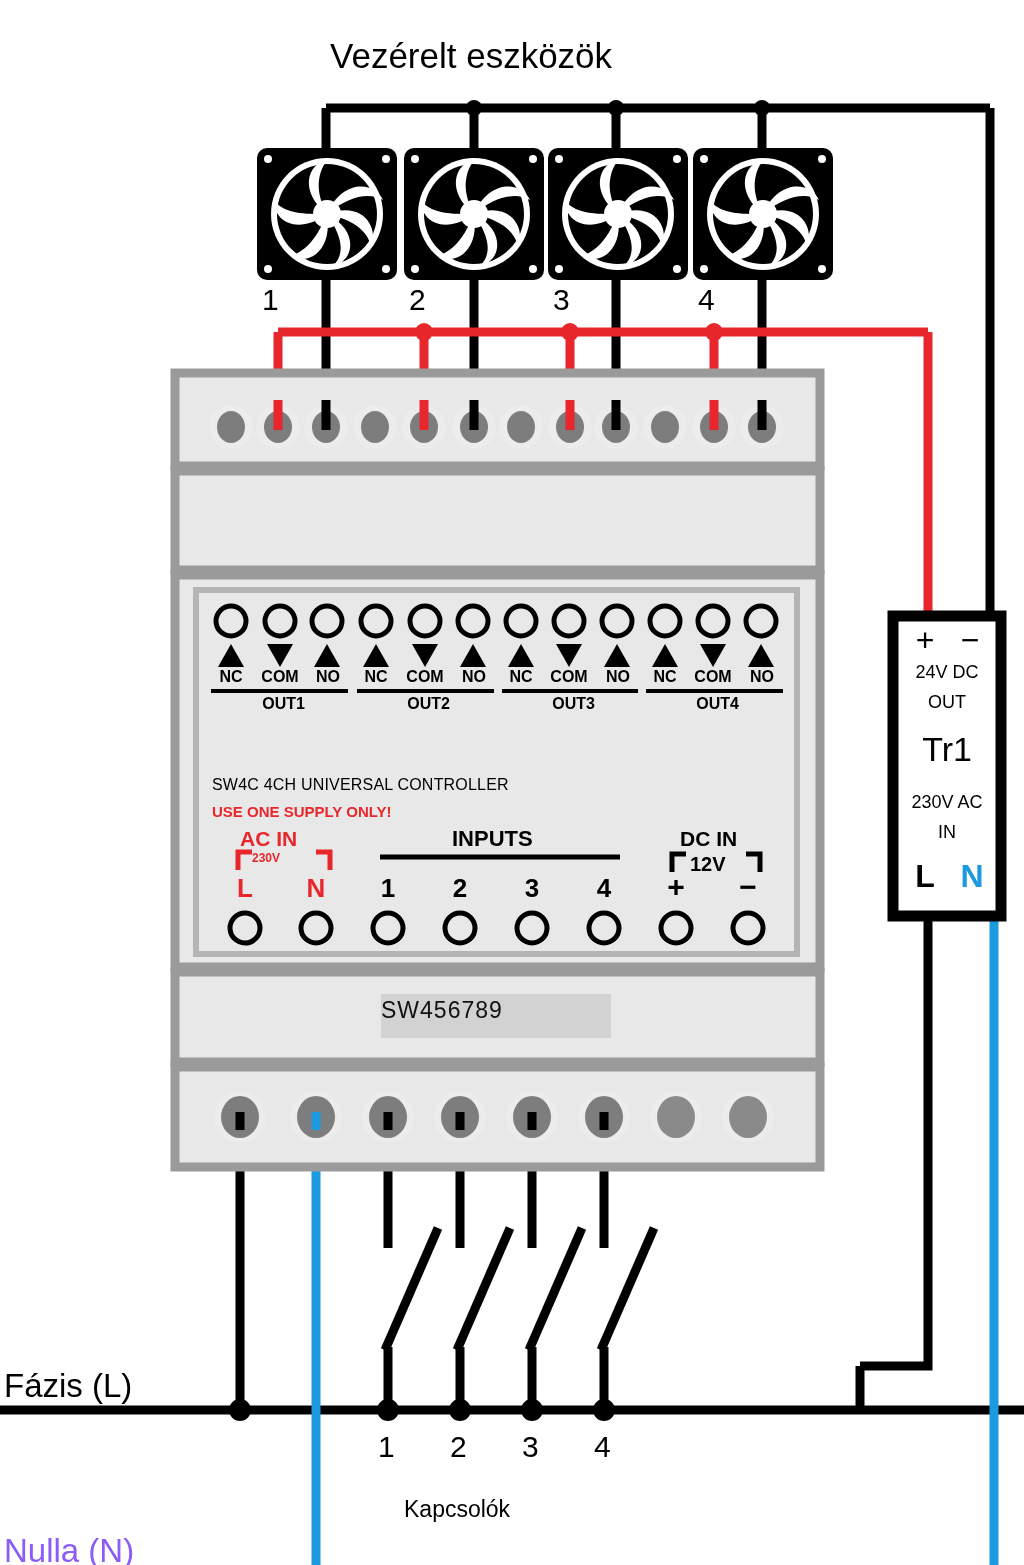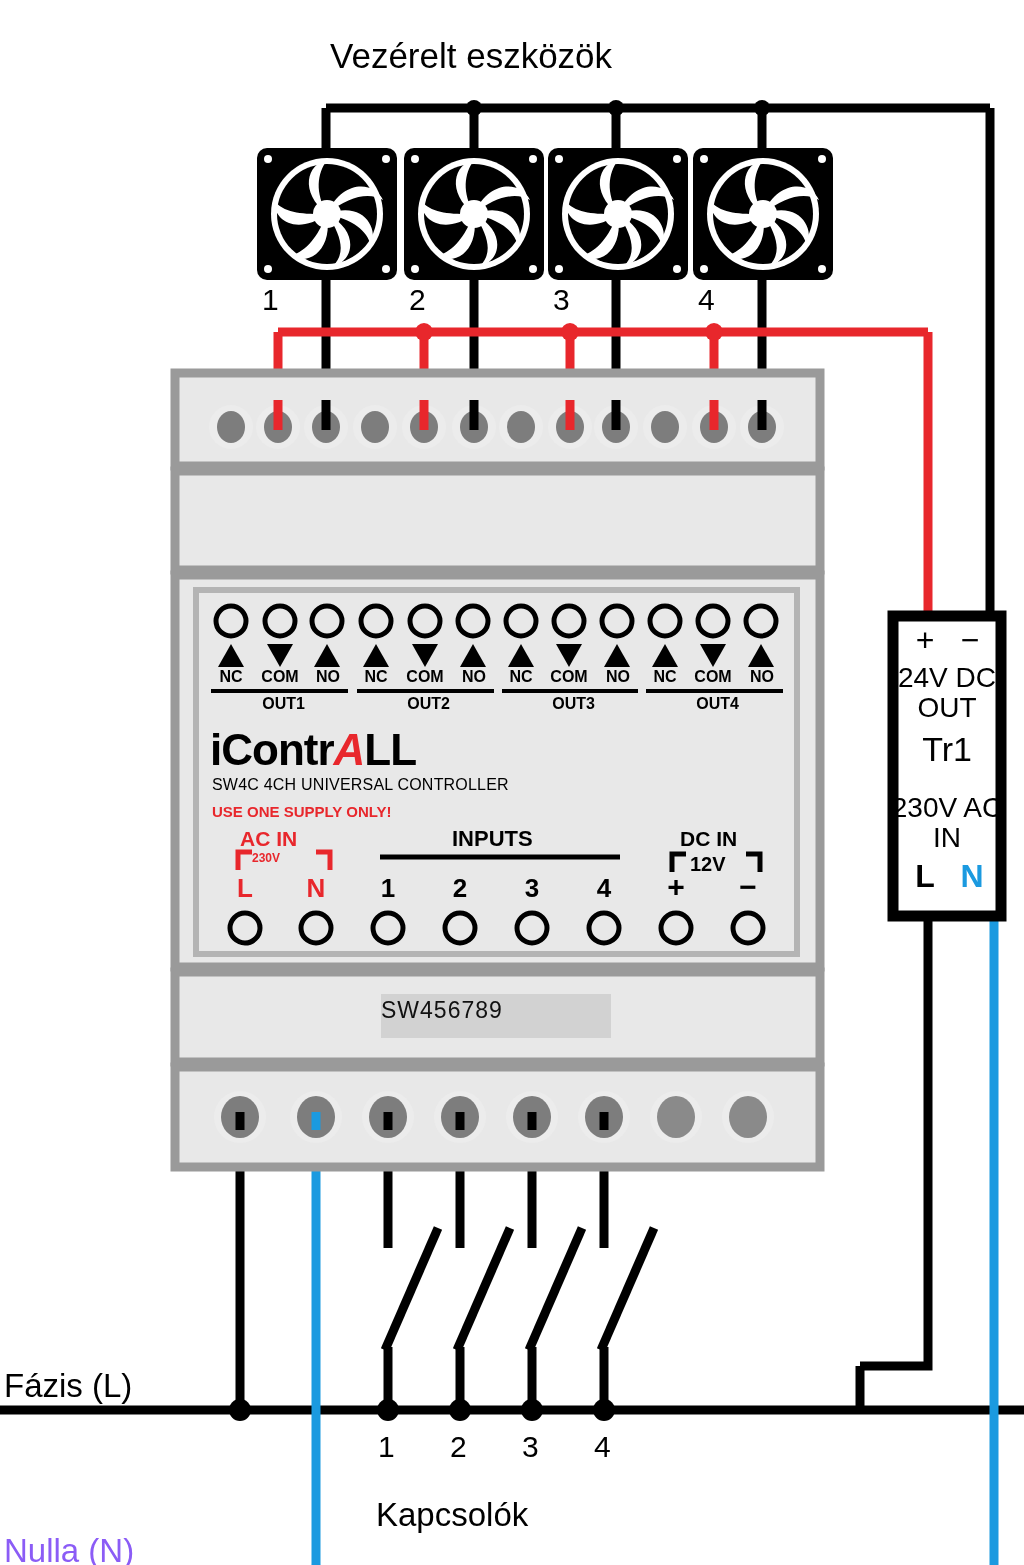--- a/index.html
+++ b/index.html
@@ -6,39 +6,39 @@
   body{width:1024px;height:1565px;overflow:hidden;
        font-family:"Liberation Sans","DejaVu Sans",sans-serif;}
   #stage{position:relative;width:1024px;height:1565px;background:#fff;margin-top:30px;}
   svg.layer{position:absolute;left:0;top:0;width:1024px;height:1565px;}
   .txt{position:absolute;white-space:nowrap;color:#000;}
   .title-top{font-size:35px;left:330px;top:6px;}
   .fan-num{font-size:30px;}
   .busnum{font-size:30px;}
   .lbl-fazis{font-size:33px;left:4px;top:1337px;}
   .lbl-nulla{font-size:33px;left:4px;top:1502px;color:#8b5cf6;}
-  .lbl-kapcs{font-size:33px;left:376px;top:1466px;}
+  .lbl-kapcs{font-size:23px;left:404px;top:1466px;}
   .serial{position:absolute;left:381px;top:967px;font-size:23px;letter-spacing:1px;color:#111;}
   .serial-bg{position:absolute;left:381px;top:964px;width:230px;height:44px;background:#d2d2d2;}
   
   .term-lbl{position:absolute;font-size:16px;font-weight:bold;color:#000;text-align:center;}
   .out-lbl{position:absolute;font-size:16px;font-weight:bold;color:#000;text-align:right;}
   .brand{position:absolute;left:210px;top:695px;font-size:44px;font-weight:bold;letter-spacing:-1px;color:#000;}
   .brand .flash{color:#e8272c;font-style:italic;}
   .model{position:absolute;left:212px;top:746px;font-size:16px;font-weight:normal;letter-spacing:.2px;color:#000;}
   .warn{position:absolute;left:212px;top:773px;font-size:15px;font-weight:bold;color:#e8272c;}
   .acin{position:absolute;left:240px;top:797px;font-size:21px;font-weight:bold;color:#e8272c;}
   .ac230{position:absolute;left:252px;top:821px;font-size:12px;font-weight:bold;color:#e8272c;}
   .dcin{position:absolute;left:680px;top:797px;font-size:21px;font-weight:bold;color:#000;}
   .dc12{position:absolute;left:690px;top:823px;font-size:20px;font-weight:bold;color:#000;}
   .inputs{position:absolute;left:452px;top:796px;font-size:22px;font-weight:bold;color:#000;}
   .pin-lbl{position:absolute;font-size:26px;font-weight:bold;color:#000;text-align:center;width:40px;}
   .pin-red{color:#e8272c;}
   
-  .tr-txt{position:absolute;text-align:center;color:#000;font-size:28px;}
+  .tr-txt{position:absolute;text-align:center;color:#000;font-size:18px;}
   .tr-N{color:#1b9ae0;}
 </style>
 </head>
 <body>
 
 <div id="stage">
 
   <svg class="layer" viewBox="0 0 1024 1565">
 
     <g stroke="#000" stroke-width="9" fill="none">
@@ -416,21 +416,20 @@
 
   <div class="term-lbl" style="left:640px;top:638px;width:50px;">NC</div>
   <div class="term-lbl" style="left:681px;top:638px;width:64px;">COM</div>
   <div class="term-lbl" style="left:737px;top:638px;width:50px;">NO</div>
 
   <div class="out-lbl" style="left:255px;top:665px;width:50px;">OUT1</div>
   <div class="out-lbl" style="left:400px;top:665px;width:50px;">OUT2</div>
   <div class="out-lbl" style="left:545px;top:665px;width:50px;">OUT3</div>
   <div class="out-lbl" style="left:689px;top:665px;width:50px;">OUT4</div>
 
-  <div class="brand"><span>iContr</span><span class="flash">A</span><span>LL</span></div>
   <div class="model">SW4C 4CH UNIVERSAL CONTROLLER</div>
   <div class="warn">USE ONE SUPPLY ONLY!</div>
 
   <div class="acin">AC IN</div>
   <div class="ac230">230V</div>
   <div class="dcin">DC IN</div>
   <div class="dc12">12V</div>
   <div class="inputs">INPUTS</div>
 
   <div class="pin-lbl pin-red" style="left:225px;top:843px;">L</div>

